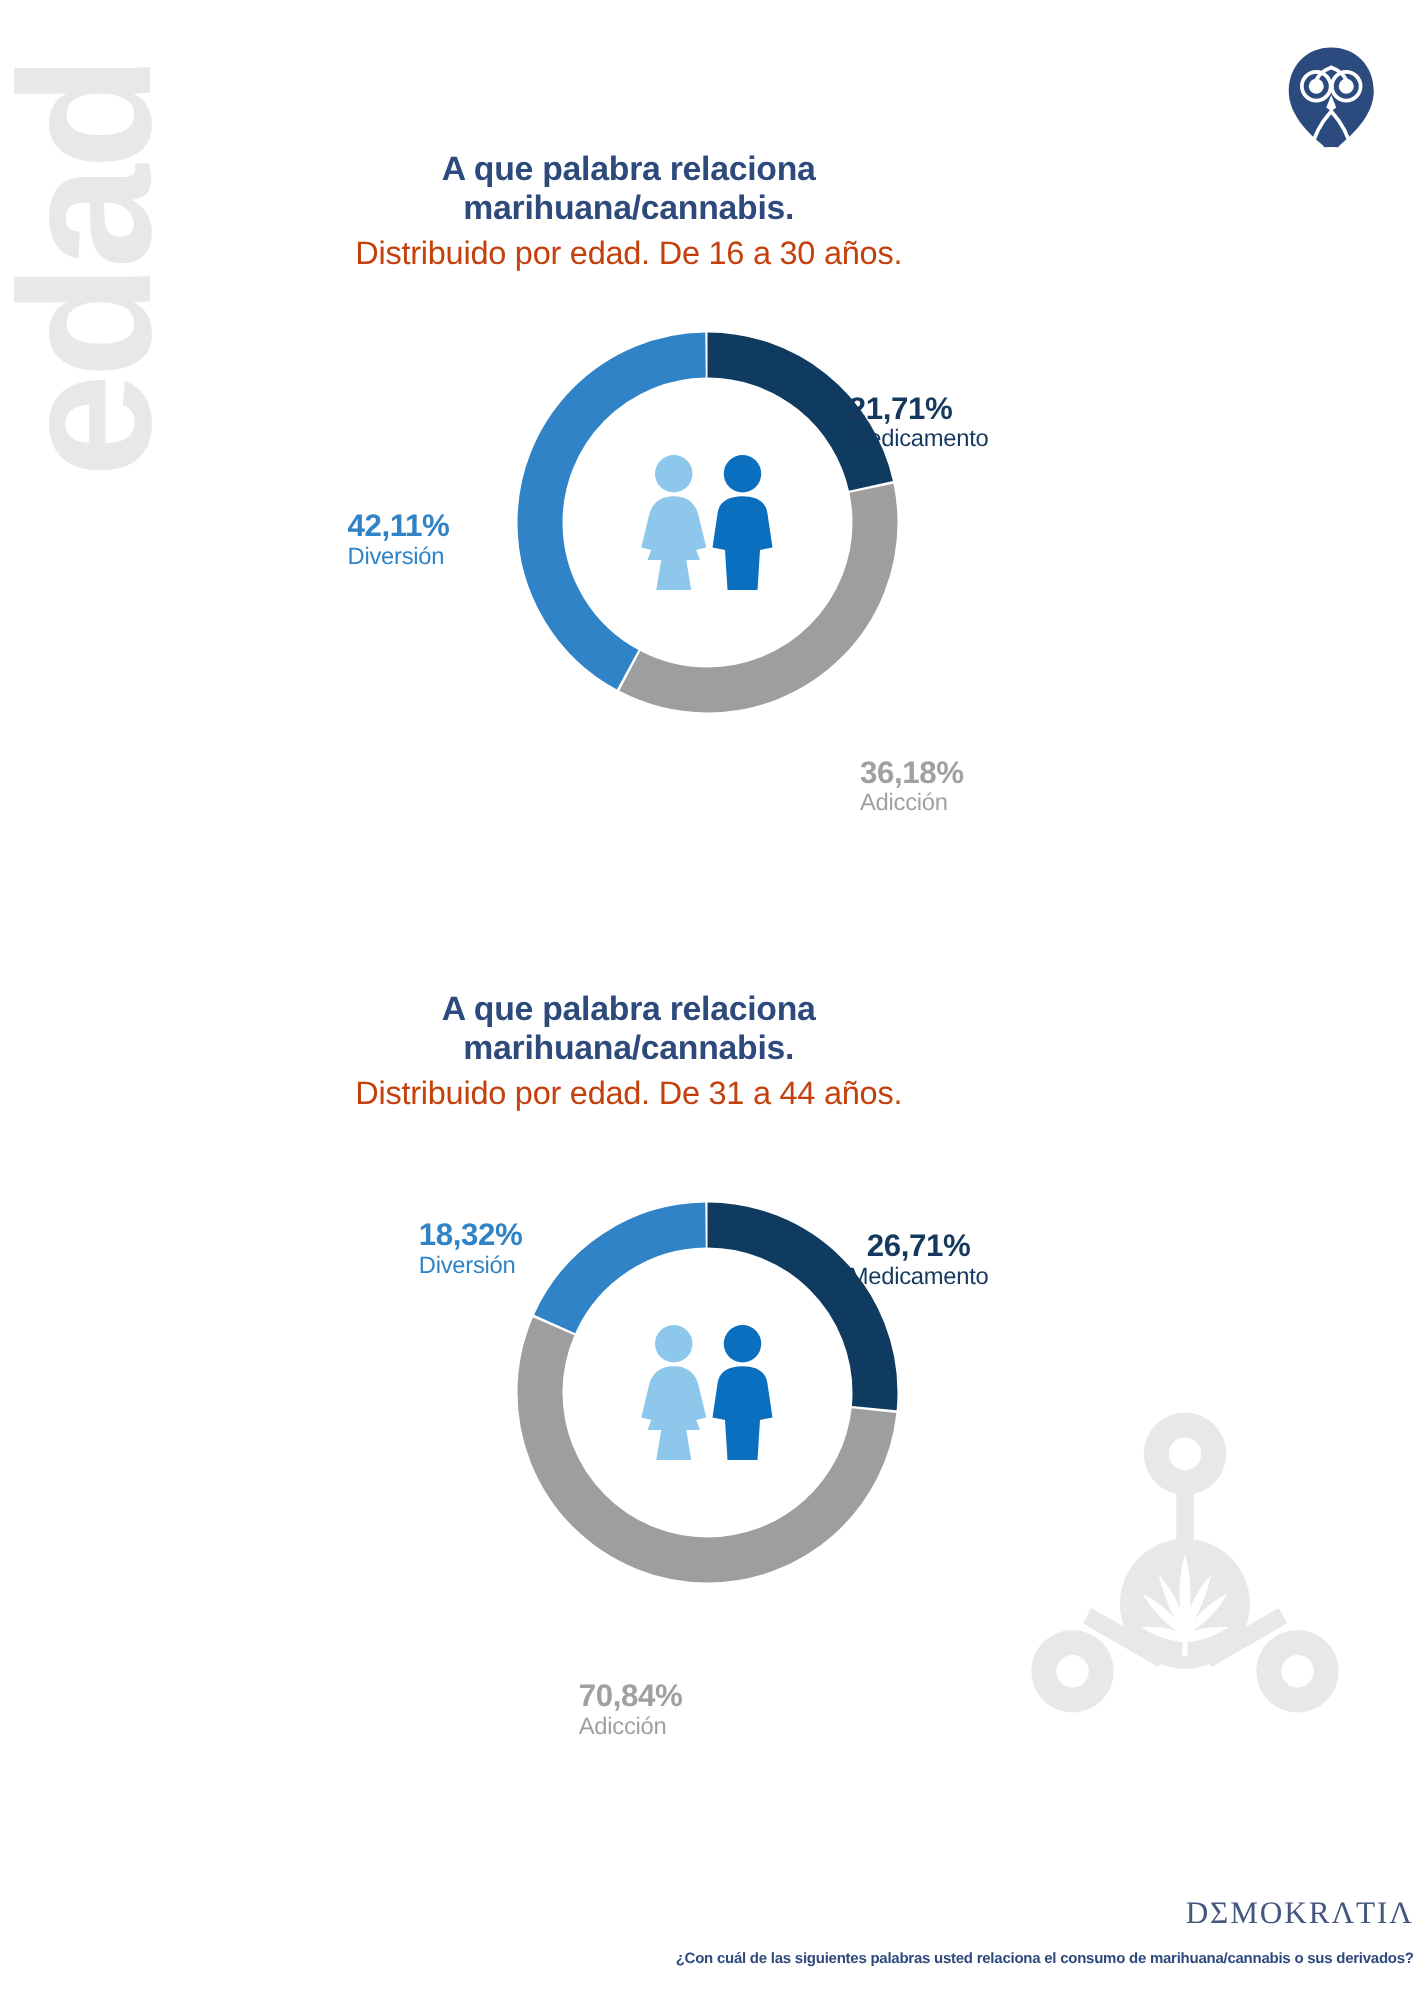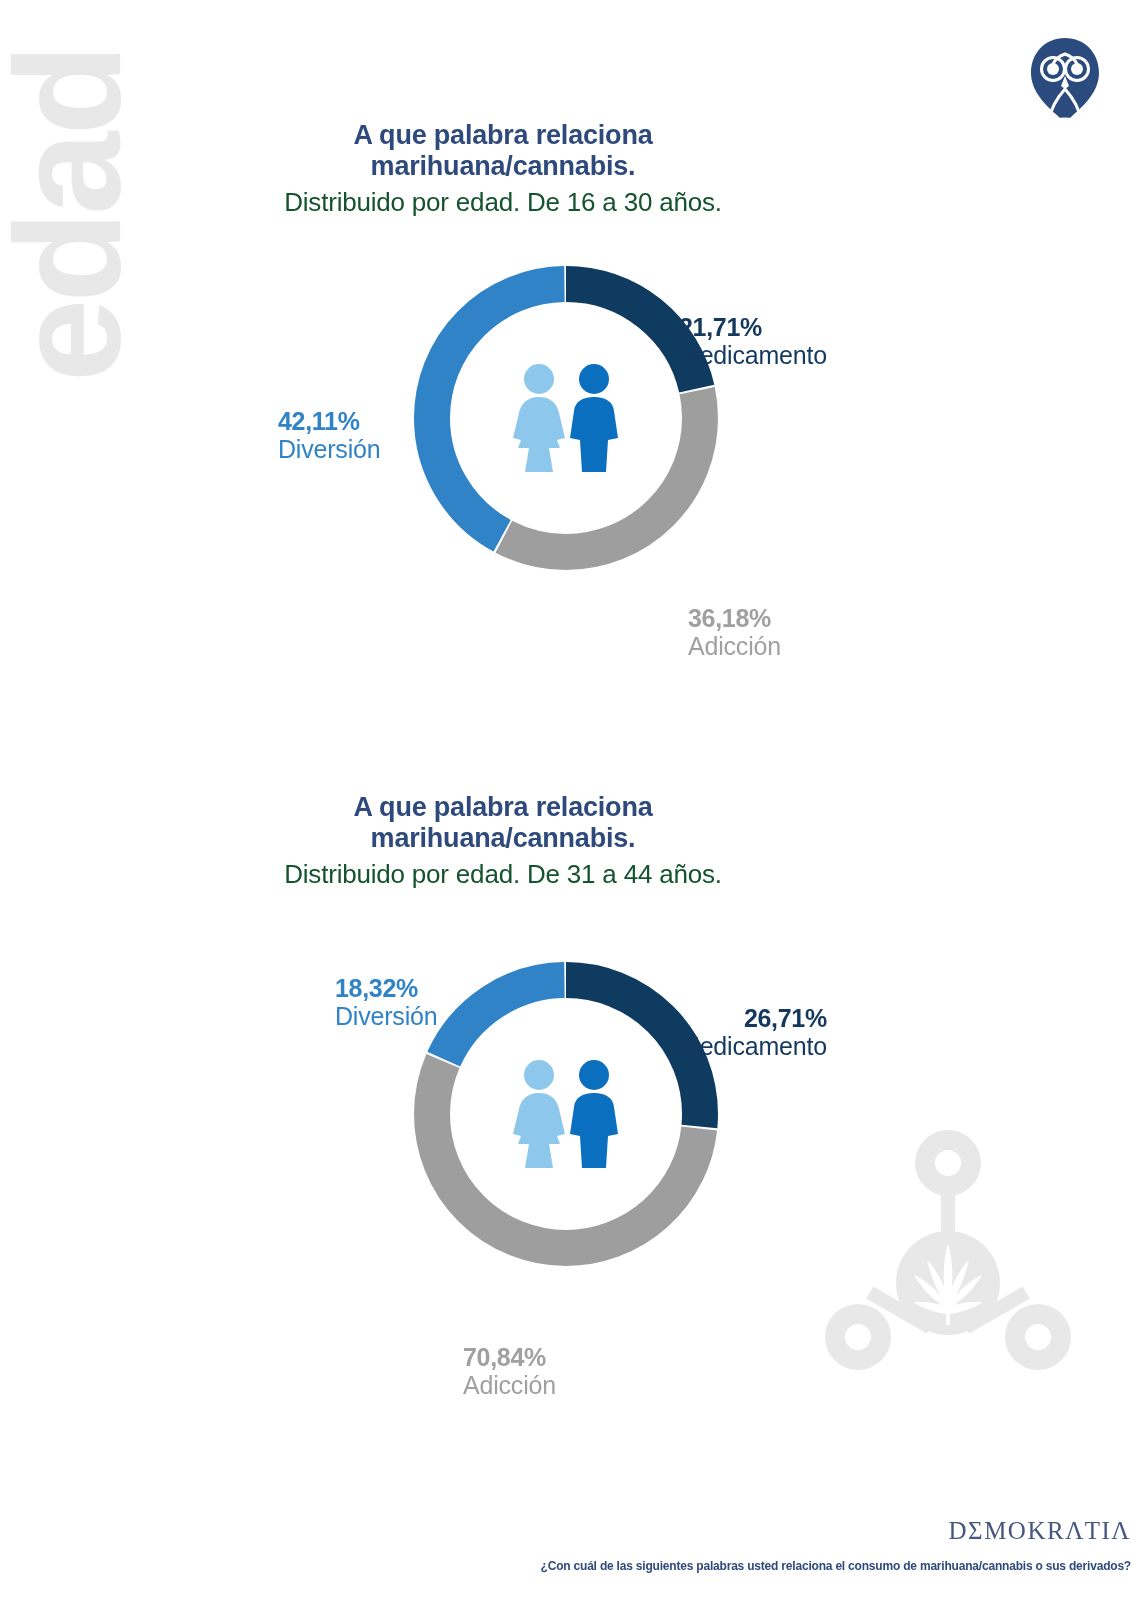--- a/index.html
+++ b/index.html
@@ -42,46 +42,46 @@
   .chart-block { position:absolute; left:0; width:1131px; }
   #block-1 { top:120px; }
   #block-2 { top:792px; }
 
   .title-wrap { width:1006px; text-align:center; }
   .title-main {
     font-size:27px; font-weight:700; color:#2e4a7d;
     line-height:1.16; letter-spacing:-0.2px;
   }
   .title-sub {
-    font-size:26px; font-weight:400; color:#14532d;
+    font-size:26px; font-weight:400; color:#c2410c;
     line-height:1.3; margin-top:3px; letter-spacing:-0.2px;
   }
 
   .donut-area { position:relative; width:1131px; height:360px; margin-top:34px; }
   .donut-wrap { position:absolute; left:50%; transform:translateX(-50%); width:330px; height:330px; }
   #block-2 .donut-area { height:372px; margin-top:58px; }
 
   .donut-svg { display:block; width:330px; height:330px; }
 
   .people-icon { position:absolute; left:50%; top:50%; transform:translate(-50%,-50%); width:128px; height:112px; }
 
   
   .callout { position:absolute; line-height:1.12; white-space:nowrap; }
   .callout .pct { font-size:25px; font-weight:700; display:block; letter-spacing:-0.3px; }
-  .callout .cat { font-size:25px; font-weight:400; display:block; letter-spacing:-0.2px; }
+  .callout .cat { font-size:19px; font-weight:400; display:block; letter-spacing:-0.2px; }
   .c-navy .pct, .c-navy .cat { color:#15395e; }
   .c-blue .pct, .c-blue .cat { color:#2f83c6; }
   .c-gray .pct, .c-gray .cat { color:#a0a0a0; }
 
   
   #c1-med  { left:679px; top:313px; text-align:left; }
   #c1-div  { left:278px; top:407px; text-align:left; }
   #c1-adi  { left:688px; top:604px; text-align:left; }
   
-  #c2-med  { left:679px; top:983px; text-align:right;margin-top:21px; }
+  #c2-med  { left:679px; top:983px; text-align:center; }
   #c2-div  { left:335px; top:974px; text-align:left; }
   #c2-adi  { left:463px; top:1343px; text-align:left; }
 
   
   #footer { position:absolute; left:0; bottom:26px; width:1131px; text-align:right; }
   #brand-logo {
     font-family:"Liberation Serif", serif;
     font-size:25px; color:#45577f; letter-spacing:1.5px;
     font-weight:400;
   }

